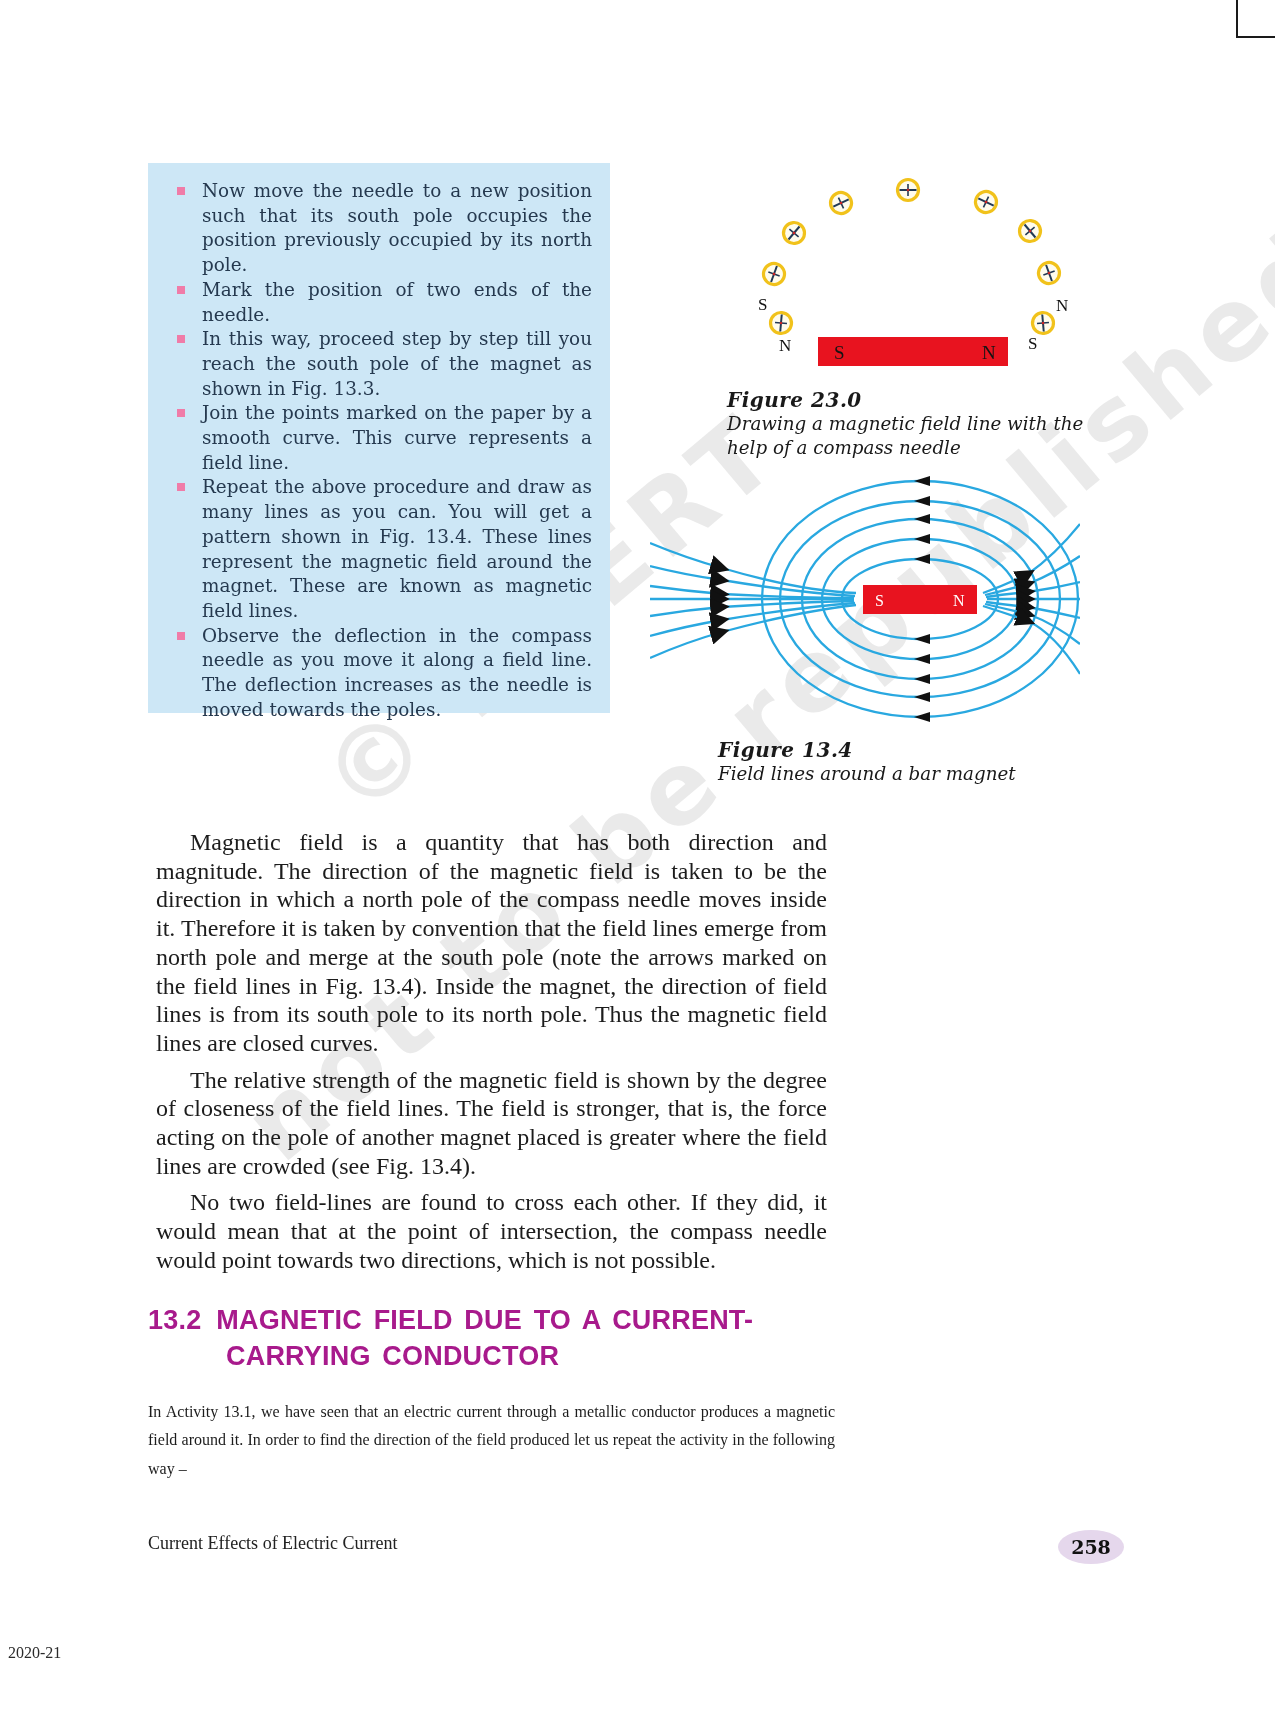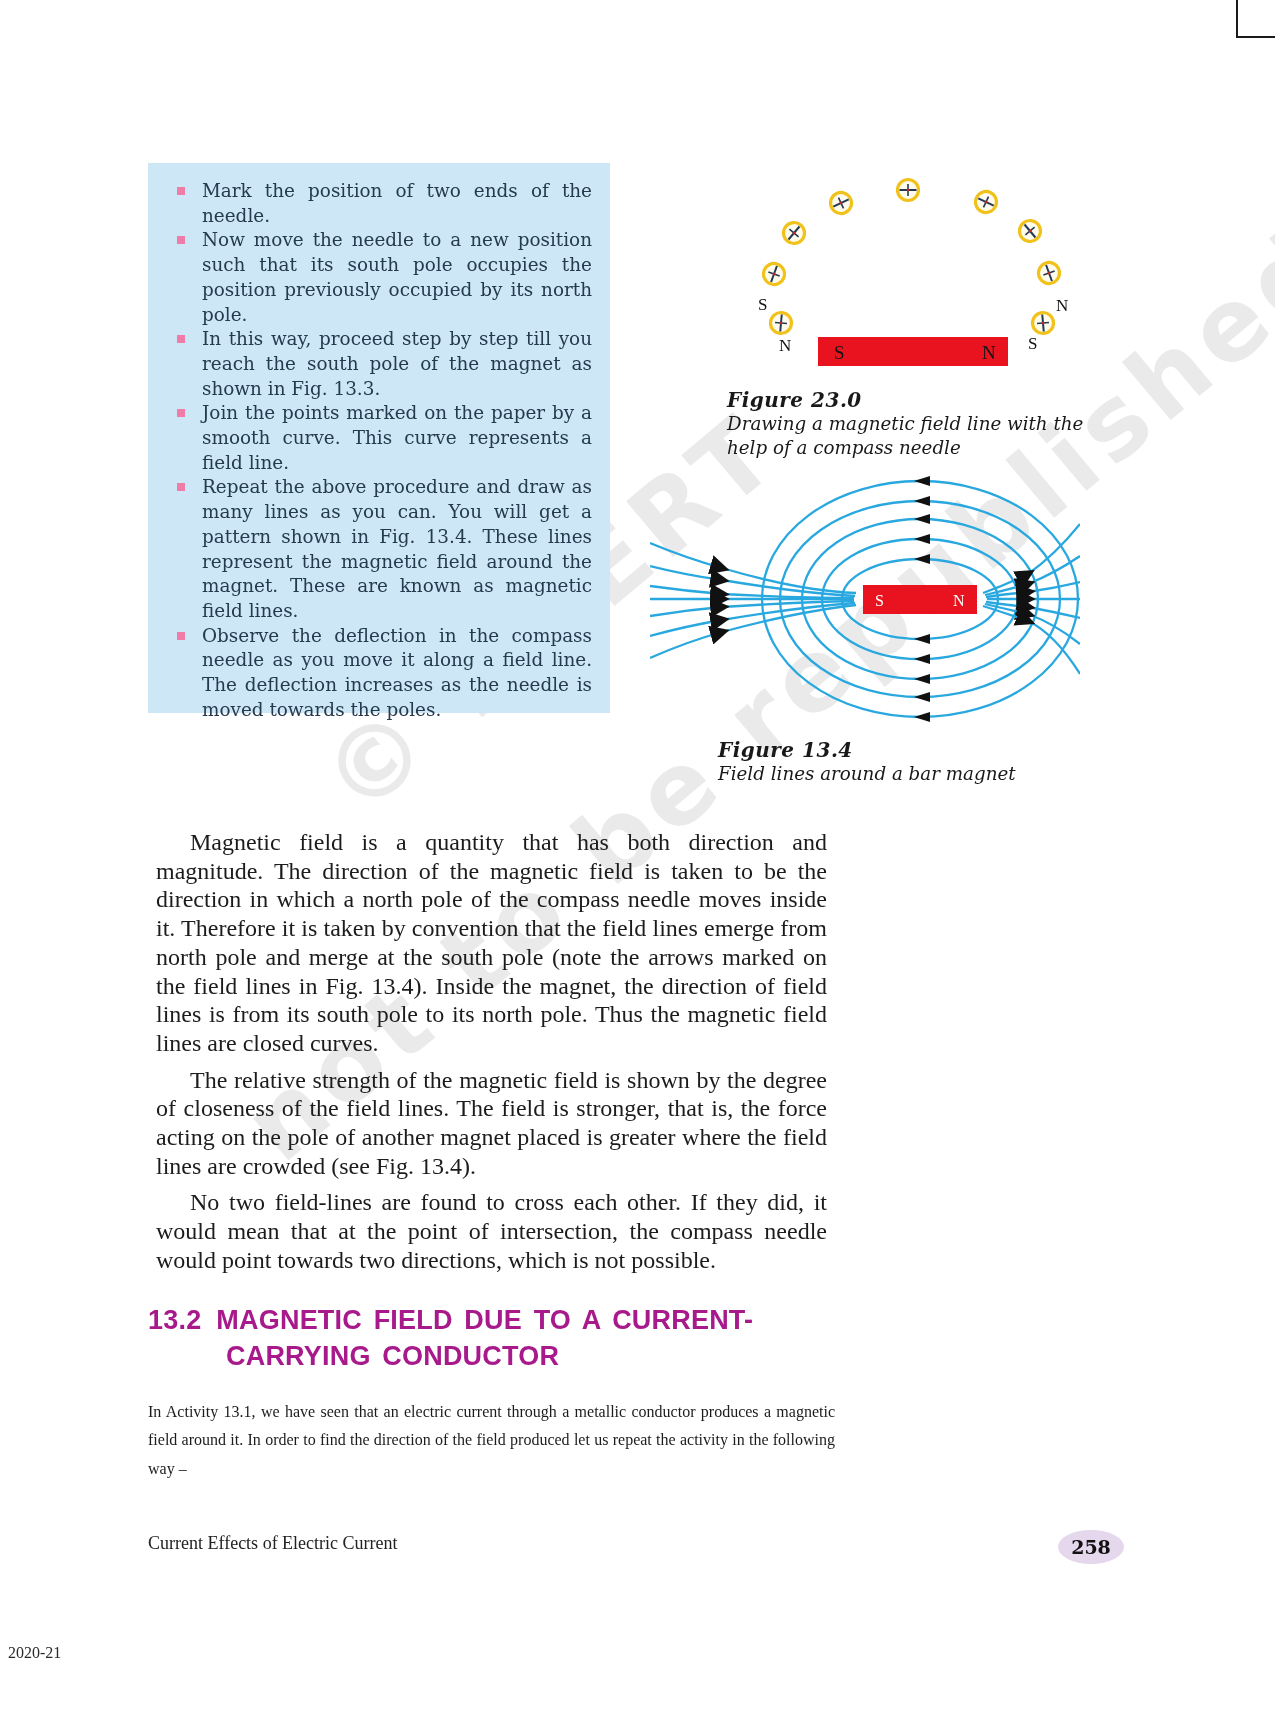--- a/index.html
+++ b/index.html
@@ -73,27 +73,27 @@
 
   <div class="cropmark"></div>
 
   <div class="content">
 
     <div class="activity-box">
       <div class="bullet-row">
         <div class="bullet-marker">
             <div class="bullet-square"></div>
           </div>
+        <div class="bullet-text">Now move the needle to a new position such that its south pole occupies the position previously occupied by its north pole.</div>
+      </div>
+      <div class="bullet-row">
+        <div class="bullet-marker">
+            <div class="bullet-square"></div>
+          </div>
         <div class="bullet-text">Mark the position of two ends of the needle.</div>
-      </div>
-      <div class="bullet-row">
-        <div class="bullet-marker">
-            <div class="bullet-square"></div>
-          </div>
-        <div class="bullet-text">Now move the needle to a new position such that its south pole occupies the position previously occupied by its north pole.</div>
       </div>
       <div class="bullet-row">
         <div class="bullet-marker">
             <div class="bullet-square"></div>
           </div>
         <div class="bullet-text">In this way, proceed step by step till you reach the south pole of the magnet as shown in Fig. 13.3.</div>
       </div>
       <div class="bullet-row">
         <div class="bullet-marker">
             <div class="bullet-square"></div>

